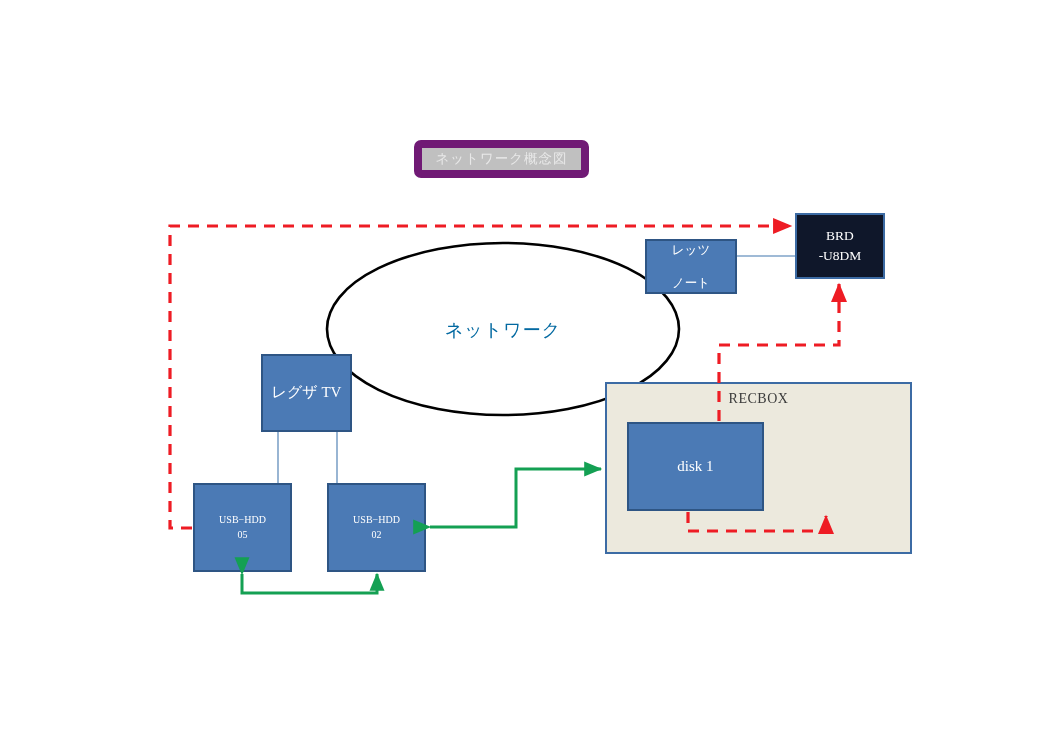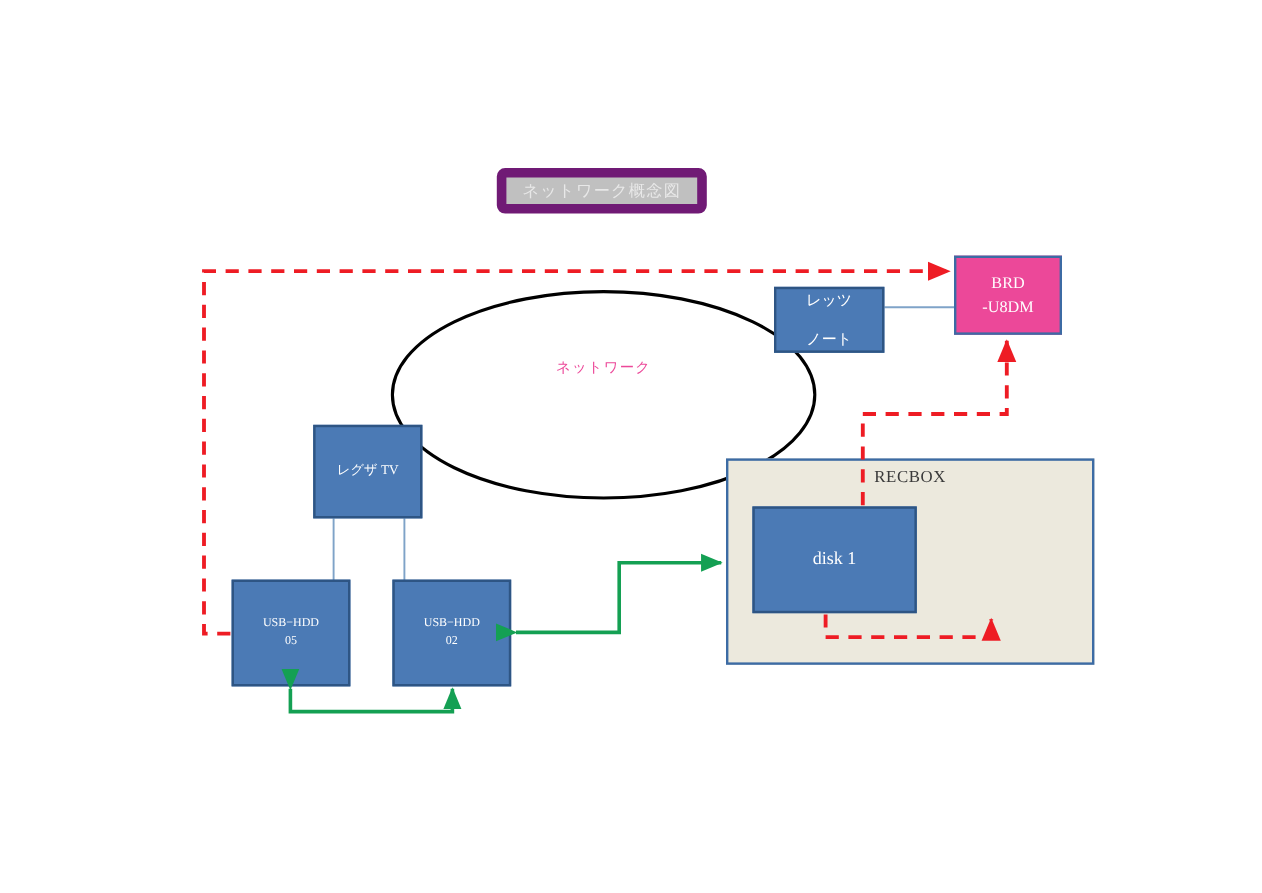--- a/index.html
+++ b/index.html
@@ -42,28 +42,28 @@
   }
 
   
   .box-blue {
     background: #4b7ab5;
     border: 2px solid #2e5584;
     font-size: 10px;
   }
   
   .box-pink {
-    background: #ec4899;
+    background: #0f172a;
     border: 2px solid #3c6ba4;
     font-size: 14px;
   }
 
   #node-brd   { left: 795px; top: 213px; width: 90px;  height: 66px; font-size: 13.5px; }
   #node-lets  { left: 645px; top: 239px; width: 92px;  height: 55px; font-size: 12.5px; justify-content: space-between; }
-  #node-regza { left: 261px; top: 354px; width: 91px;  height: 78px; font-size: 11px; }
+  #node-regza { left: 261px; top: 354px; width: 91px;  height: 78px; font-size: 15px; }
   #node-hdd1  { left: 193px; top: 483px; width: 99px;  height: 89px; }
   #node-hdd2  { left: 327px; top: 483px; width: 99px;  height: 89px; }
   #node-disk1 { left: 627px; top: 422px; width: 137px; height: 89px; font-size: 15px; }
   #node-contents { left: 767px; top: 422px; width: 119px; height: 89px; font-size: 15px; }
 
   
   #recbox {
     position: absolute;
     left: 605px; top: 382px; width: 307px; height: 172px;
     background: #ece9dd;
@@ -77,24 +77,24 @@
     text-align: center;
     color: #3b3b3b;
     font-size: 14px;
     letter-spacing: 0.5px;
     z-index: 4;
   }
 
   
   #network-label {
     position: absolute;
-    left: 403px; top: 298px; width: 200px;
+    left: 403px; top: 318px; width: 200px;
     text-align: center;
-    color: #ec4899;
-    font-size: 12px;
+    color: #0369a1;
+    font-size: 18px;
     letter-spacing: 1px;
     z-index: 4;
   }
 
   svg.layer {
     position: absolute;
     left: 0; top: 0;
     width: 1052px; height: 744px;
     overflow: visible;
   }

